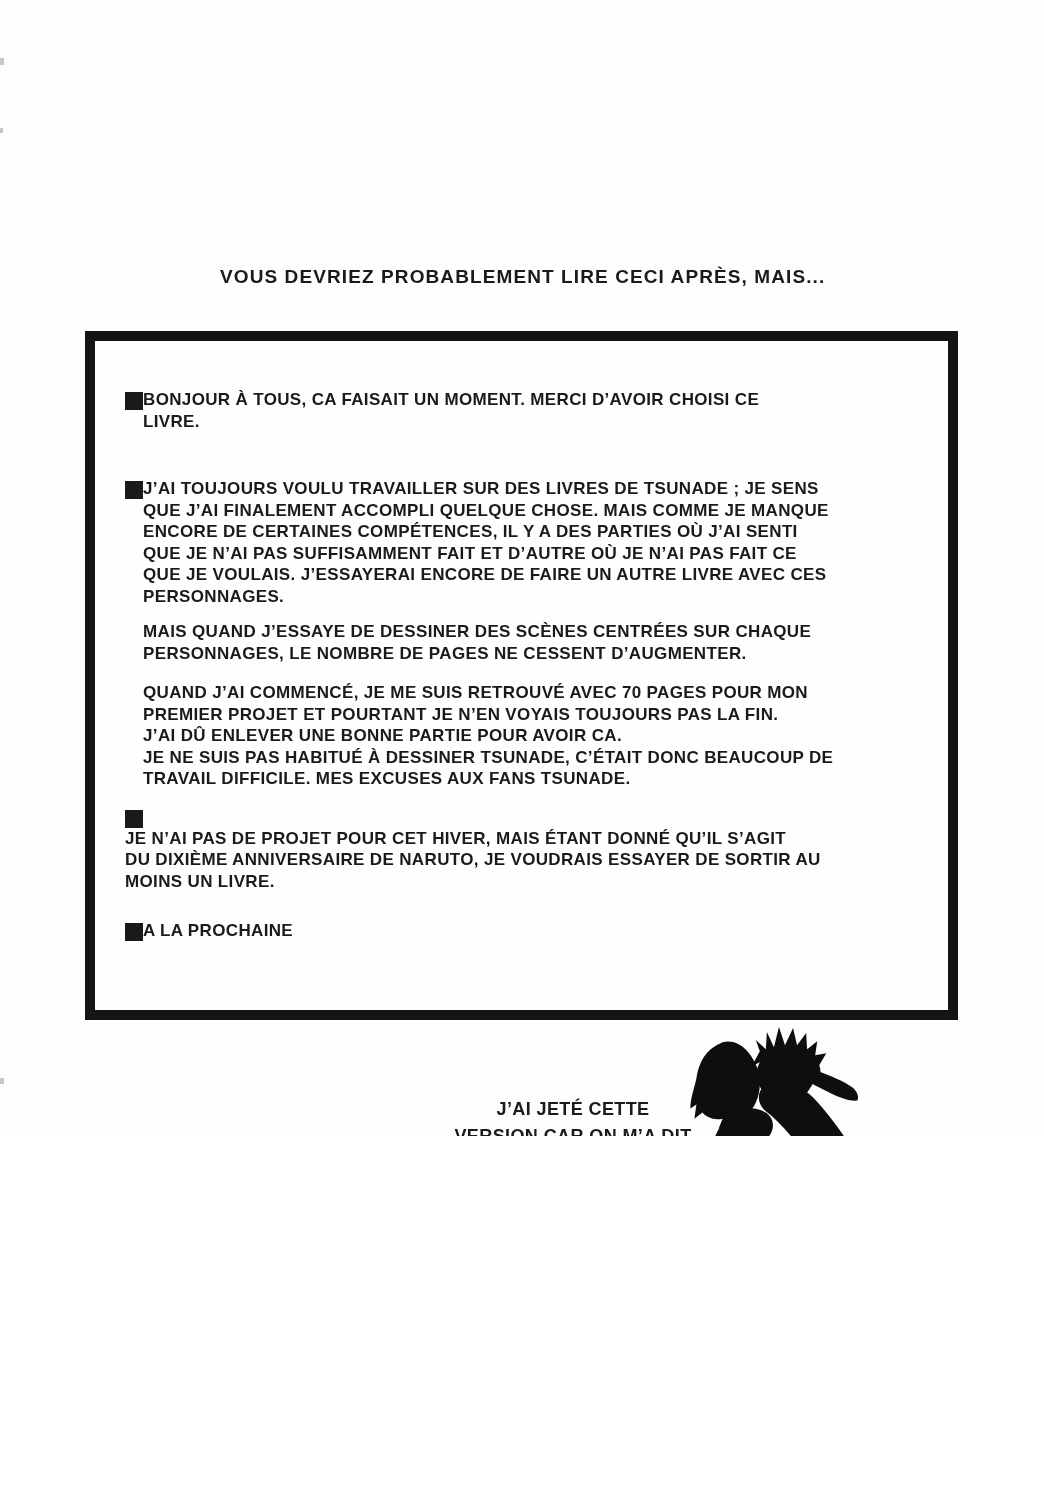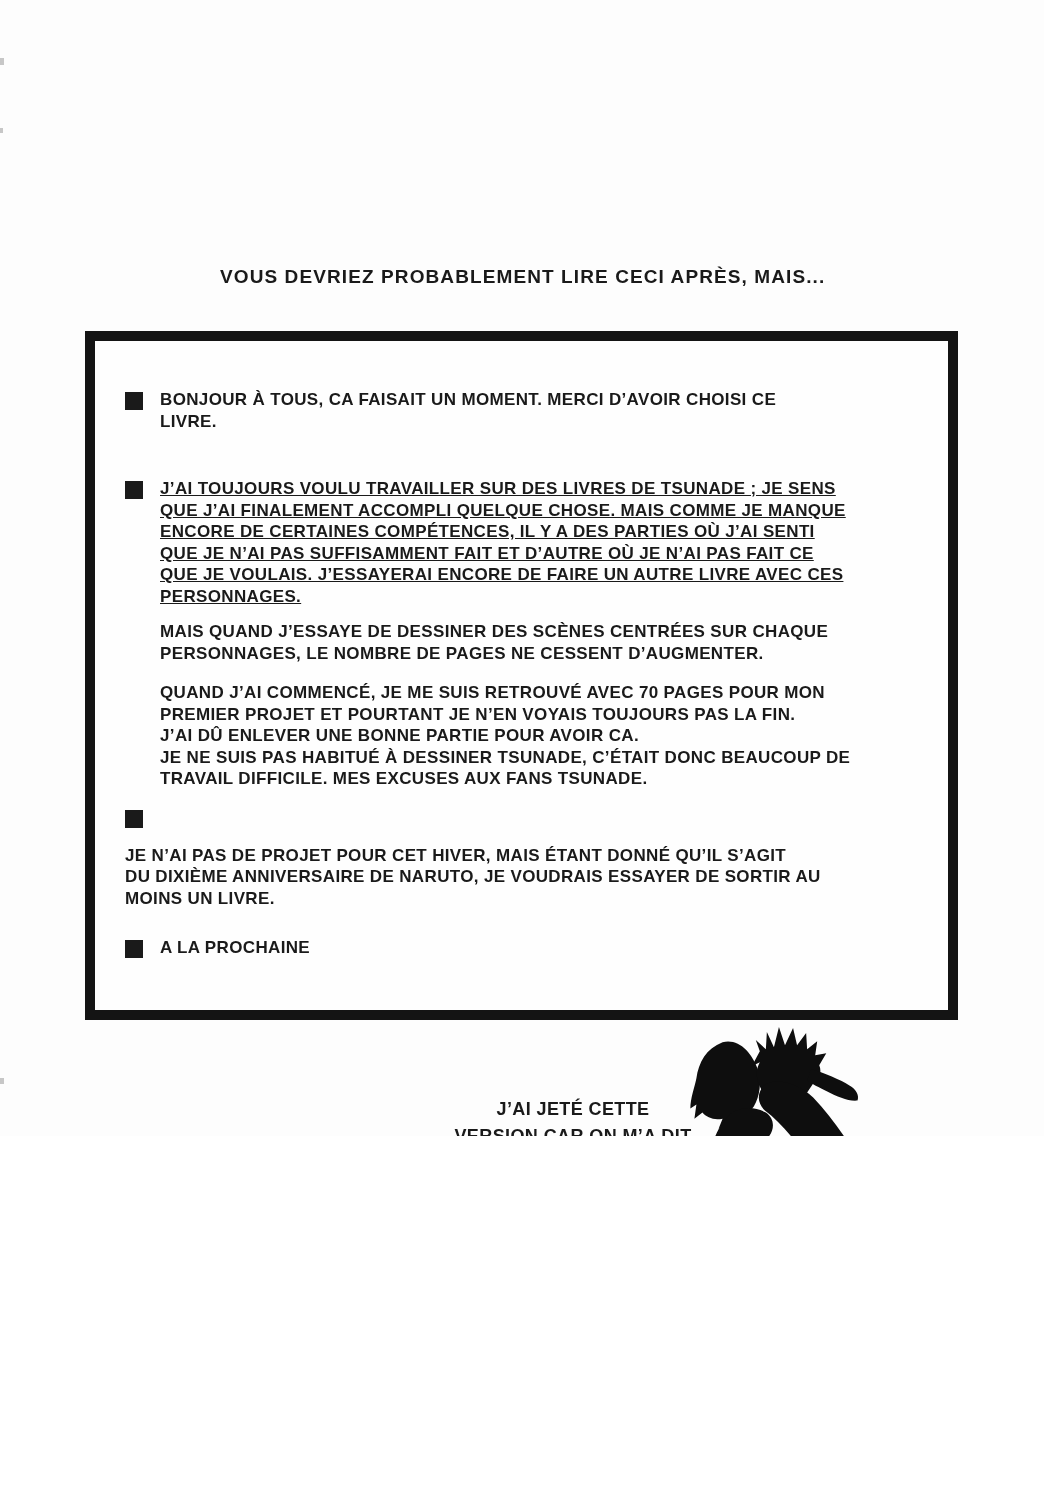--- a/index.html
+++ b/index.html
@@ -12,22 +12,22 @@
   .title{
     position:absolute; left:220px; top:266px;
     font-size:19px; font-weight:bold; letter-spacing:1.1px;
     white-space:nowrap; color:var(--ink);
   }
   .notes-box{
     position:absolute; left:85px; top:331px; width:873px; height:689px;
     border:10px solid var(--border); background:#fefefe;
     padding:48px 18px 0 30px;
   }
-  .note-item{ display:flex; gap:17px; }
-  .note-item:nth-child(2){ margin-top:46px;text-decoration:underline; }
+  .note-item{ display:flex; }
+  .note-item:nth-child(2){ margin-top:46px; }
   .note-item:nth-child(3){ margin-top:14px; }
   .note-item:nth-child(4){ margin-top:18px; }
   .note-item:nth-child(5){ }
   .note-item:nth-child(6){ margin-top:17px;flex-direction:column; }
   .note-item:nth-child(7){ margin-top:28px; }
   .bullet{
     flex:0 0 18px; width:18px; height:18px; margin-top:3px;
     background:var(--ink);
   }
   .no-bullet .bullet{ visibility:hidden; }

